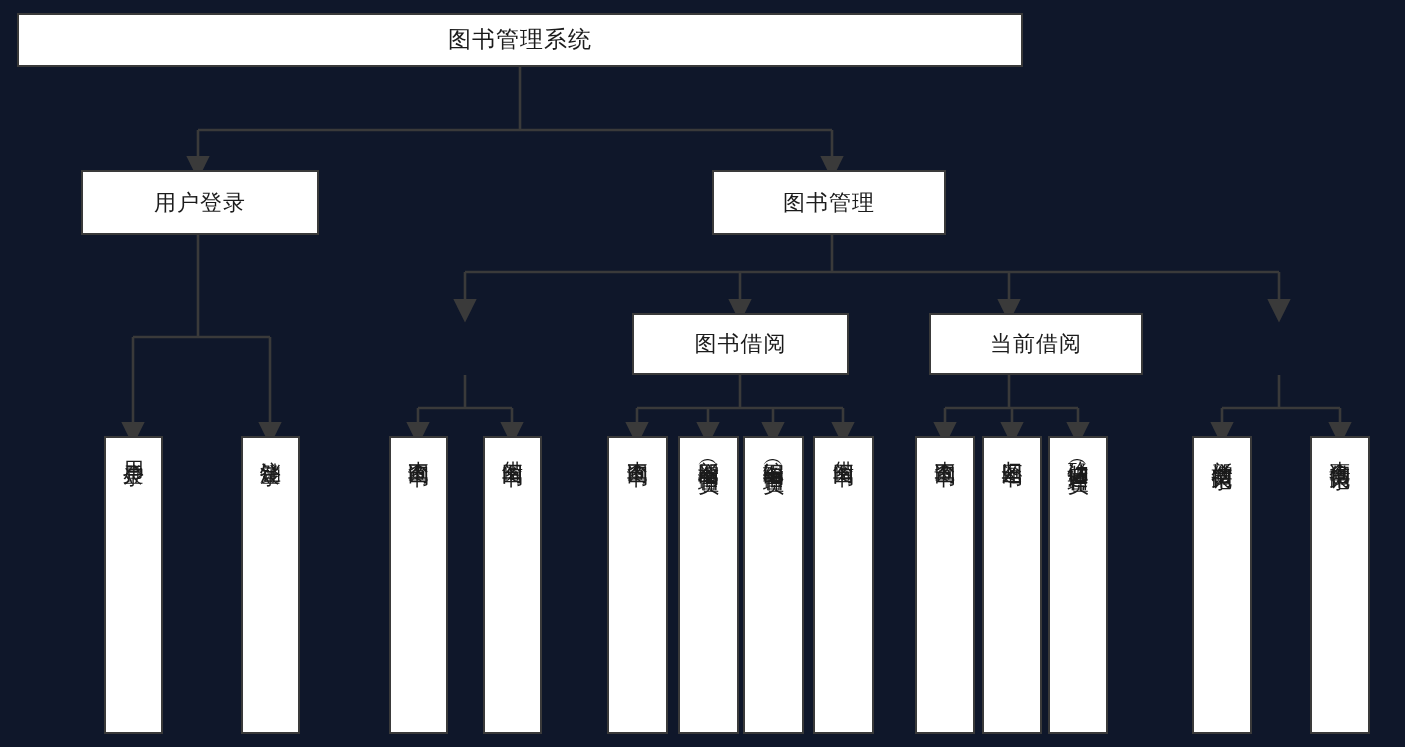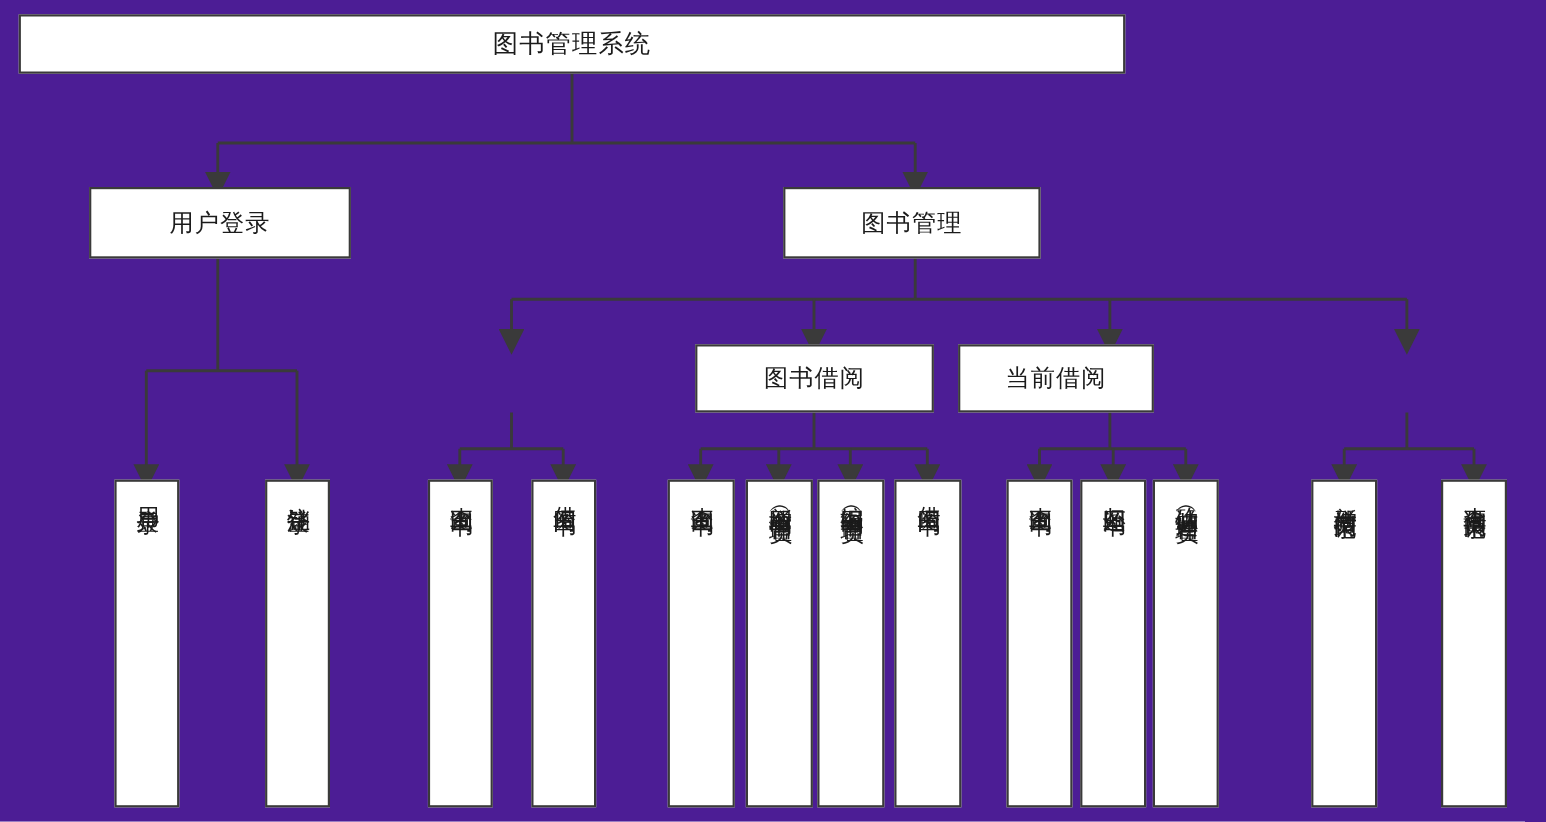--- a/index.html
+++ b/index.html
@@ -2,21 +2,21 @@
 <html><head>
 <meta charset="utf-8">
 <title>图书管理系统 功能结构图</title>
 <style>
   html,body{margin:0;padding:0;background:#ffffff;}
   body{font-family:"Liberation Sans","DejaVu Sans",sans-serif;}
   #canvas{
     position:relative;
     width:1405px;
     height:747px;
-    background:#4c1d95;
+    background:#0f172a;
     overflow:hidden;
   }
   svg.edges{
     position:absolute;
     left:0; top:0;
     width:1405px; height:747px;
     pointer-events:none;
   }
   .node{
     position:absolute;
@@ -130,21 +130,21 @@
 
   <div class="node horiz" style="left:712px; top:170px; width:234px; height:65px;justify-content:center;">
     <span class="node-label">图书管理</span>
   </div>
 
 
   <div class="node horiz" style="left:632px; top:313px; width:217px; height:62px;">
     <span class="node-label">图书借阅</span>
   </div>
 
-  <div class="node horiz" style="left:871px; top:313px; width:178px; height:62px;">
+  <div class="node horiz" style="left:929px; top:313px; width:214px; height:62px;">
     <span class="node-label">当前借阅</span>
   </div>
 
 
   <div class="node vert" style="left:104px; top:436px; width:59px; height:298px;">
     <span class="node-label">用户登录</span>
   </div>
 
   <div class="node vert" style="left:241px; top:436px; width:59px; height:298px;">
     <span class="node-label">注销登录</span>

